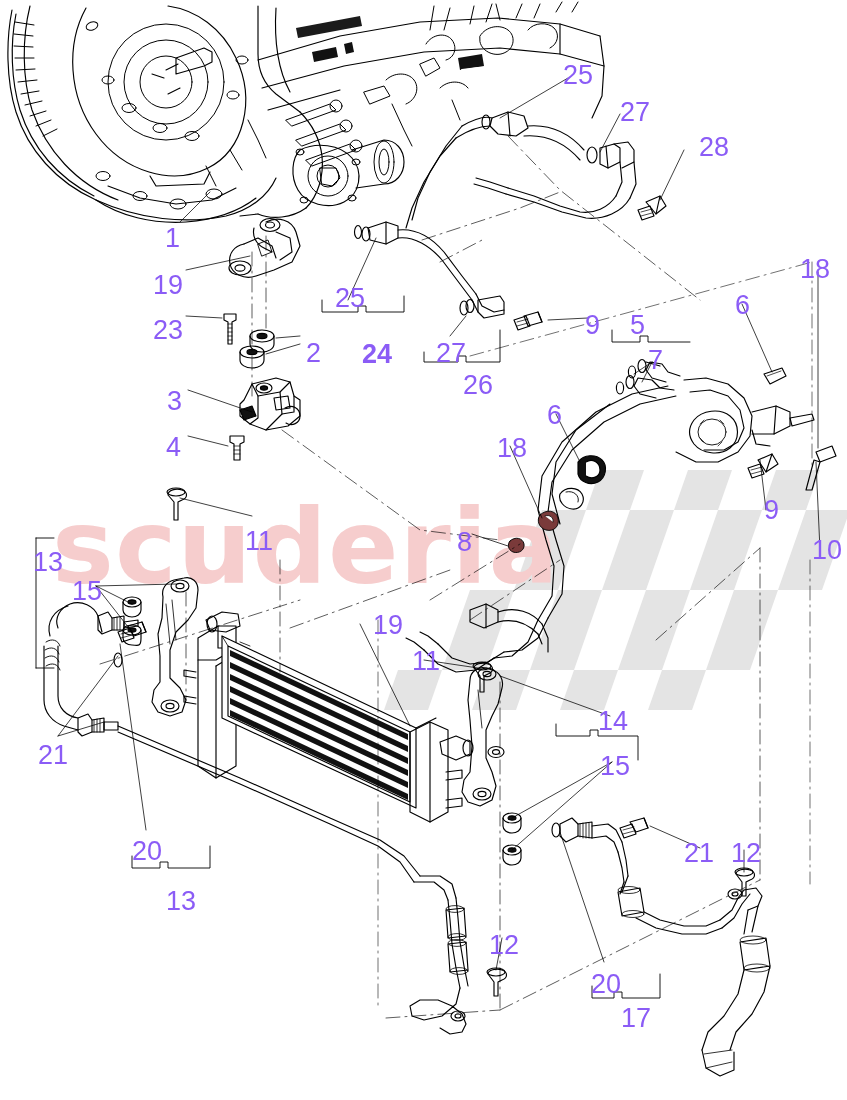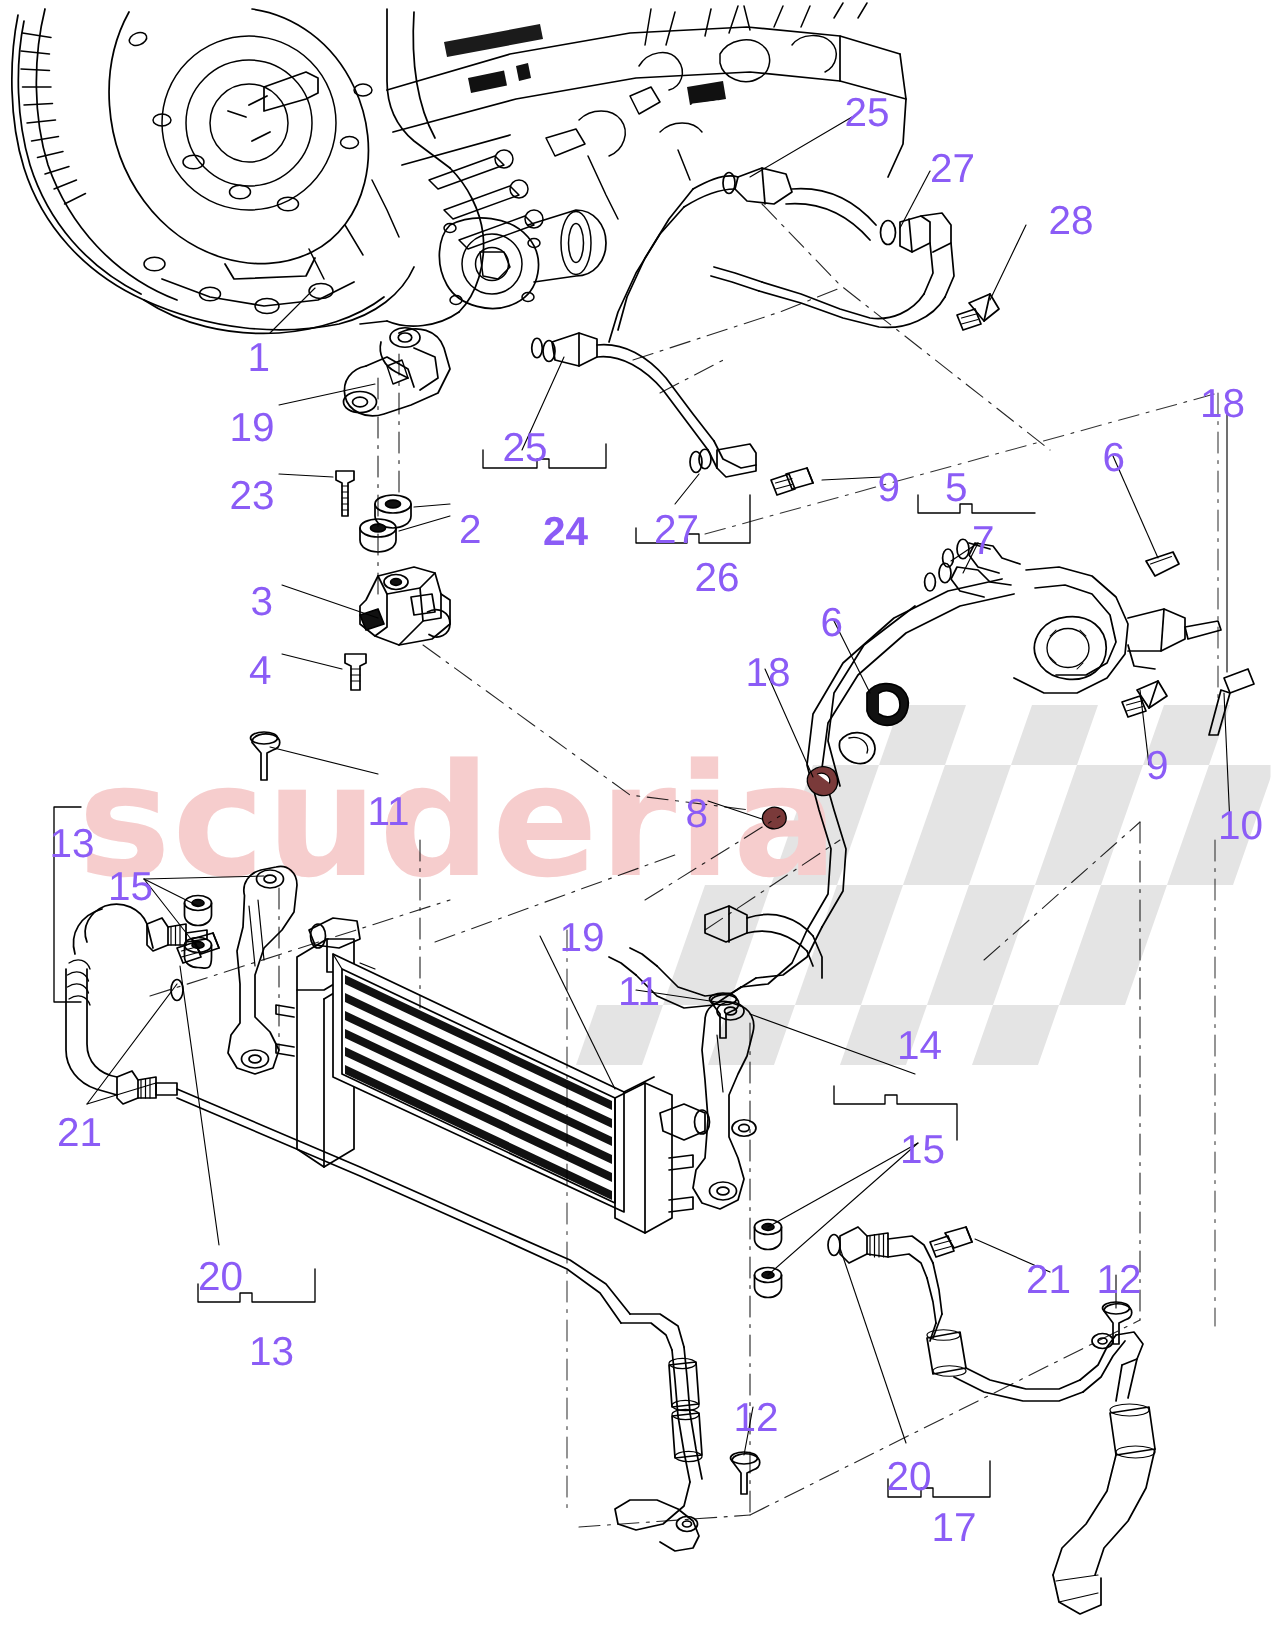--- a/index.html
+++ b/index.html
@@ -672,21 +672,21 @@
       <div class="lbl" style="left: 497px; top: 435px;">18</div>
       <div class="lbl" style="left: 457px; top: 529px;">8</div>
       <div class="lbl" style="left: 764px; top: 497px;">9</div>
       <div class="lbl" style="left: 812px; top: 537px;">10</div>
       <div class="lbl" style="left: 245px; top: 528px;">11</div>
       <div class="lbl" style="left: 33px; top: 549px;">13</div>
       <div class="lbl" style="left: 72px; top: 578px;">15</div>
       <div class="lbl" style="left: 361px; top: 612px; margin-left: 12px;">19</div>
       <div class="lbl" style="left: 412px; top: 648px;">11</div>
       <div class="lbl" style="left: 38px; top: 742px;">21</div>
-      <div class="lbl" style="left: 598px; top: 684px;">14</div>
+      <div class="lbl" style="left: 598px; top: 708px;">14</div>
       <div class="lbl" style="left: 600px; top: 753px;">15</div>
       <div class="lbl" style="left: 132px; top: 838px;">20</div>
       <div class="lbl" style="left: 166px; top: 872px; margin-top: 16px;">13</div>
       <div class="lbl" style="left: 684px; top: 840px;">21</div>
       <div class="lbl" style="left: 731px; top: 840px;">12</div>
       <div class="lbl" style="left: 489px; top: 932px;">12</div>
       <div class="lbl" style="left: 591px; top: 971px;">20</div>
       <div class="lbl" style="left: 621px; top: 1005px;">17</div>
     </div>
 

